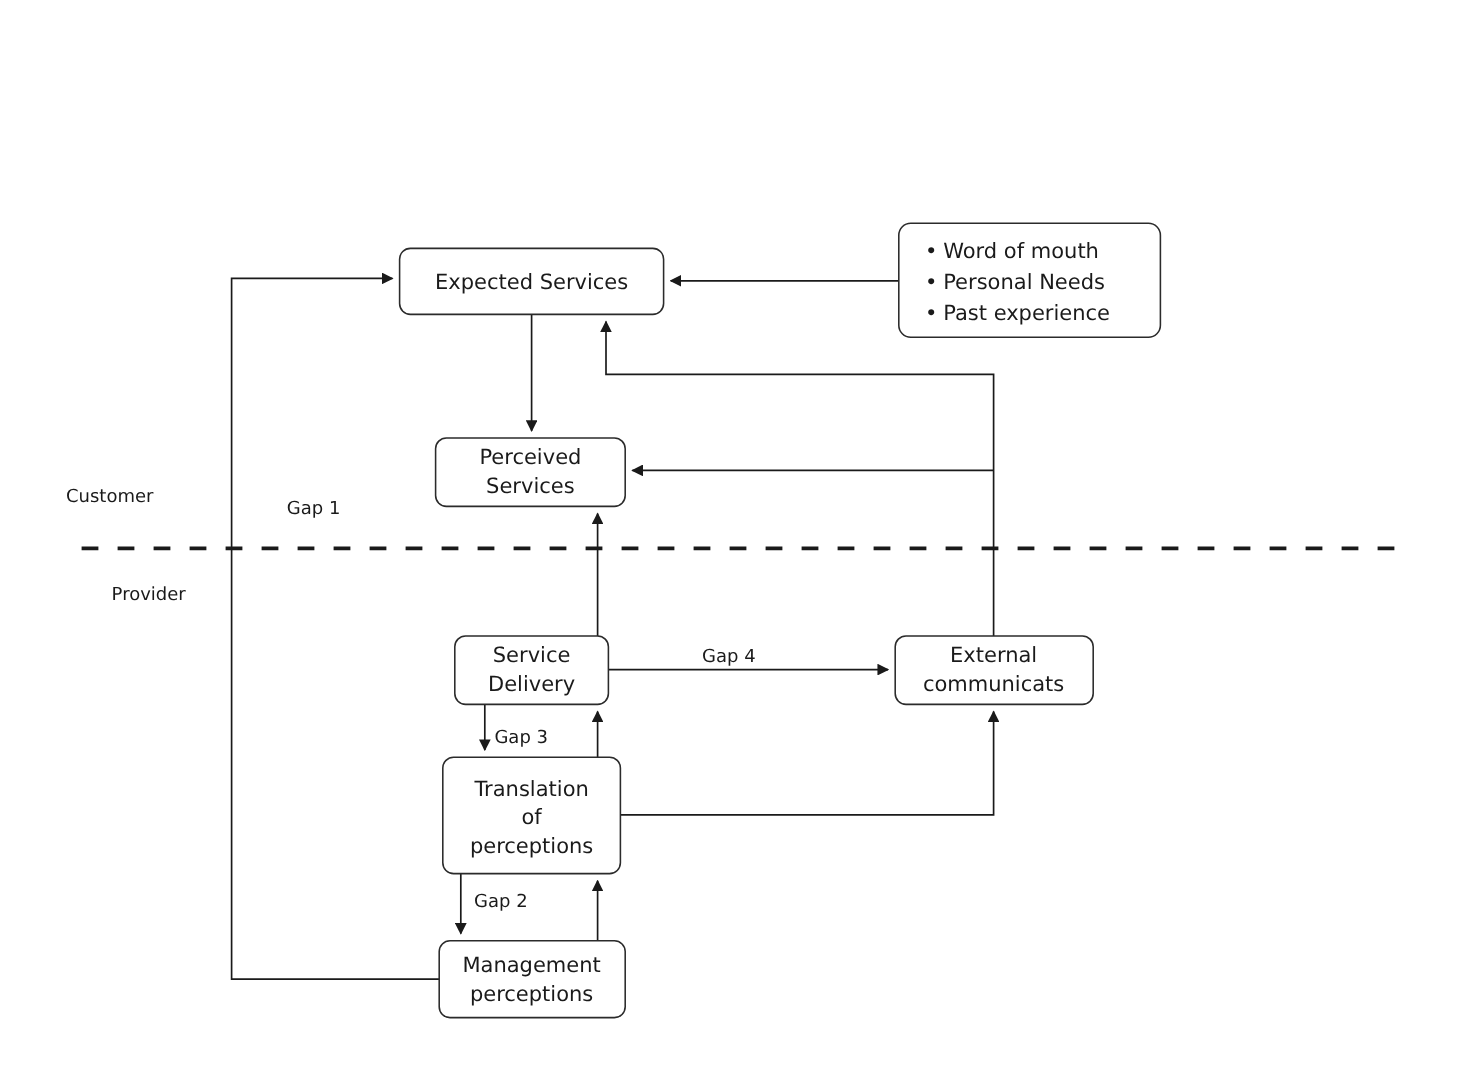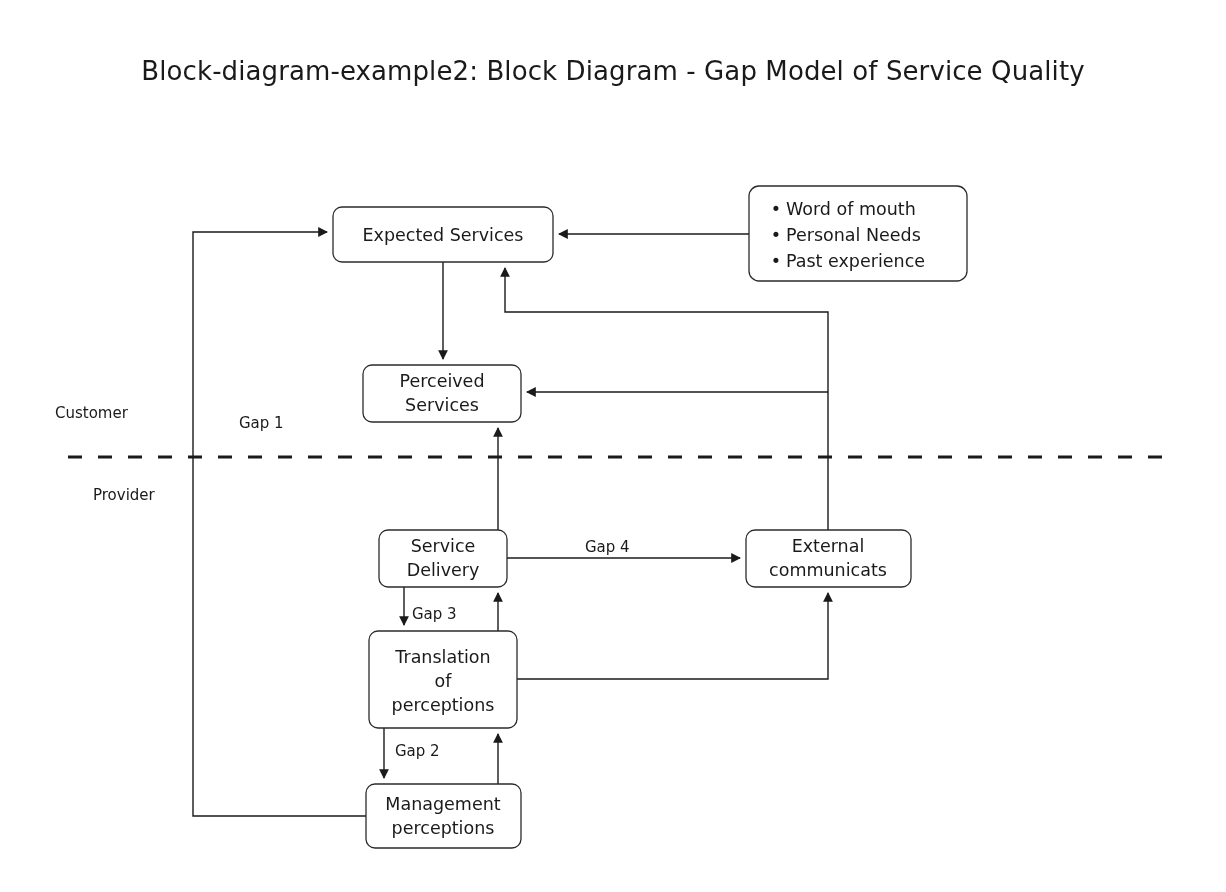--- a/index.html
+++ b/index.html
@@ -27,21 +27,20 @@
   .sidelabel{font-size:15px;}
   .boxshape{fill:#ffffff;stroke:#2b2b2b;stroke-width:1.3;}
   .edge{stroke:#1a1a1a;stroke-width:1.4;fill:none;}
   .divider{stroke:#1a1a1a;stroke-width:3.2;stroke-dasharray:14 16;fill:none;}
 </style>
 </head>
 <body>
 
 <div id="stage">
 
-  <div class="ttl">Block-diagram-example2: Block Diagram - Gap Model of Service Quality</div>
 
   <svg id="diagram" viewBox="0 0 1226 892" xmlns="http://www.w3.org/2000/svg">
     <defs>
       <marker id="arrow" viewBox="0 0 10 10" refX="9" refY="5" markerWidth="7" markerHeight="7" orient="auto-start-reverse">
         <path d="M 0 0 L 10 5 L 0 10 z" fill="#1a1a1a"></path>
       </marker>
     </defs>
 
     <path class="edge" d="M 366 816 L 193 816 L 193 232 L 327 232" marker-end="url(#arrow)"></path>
 

